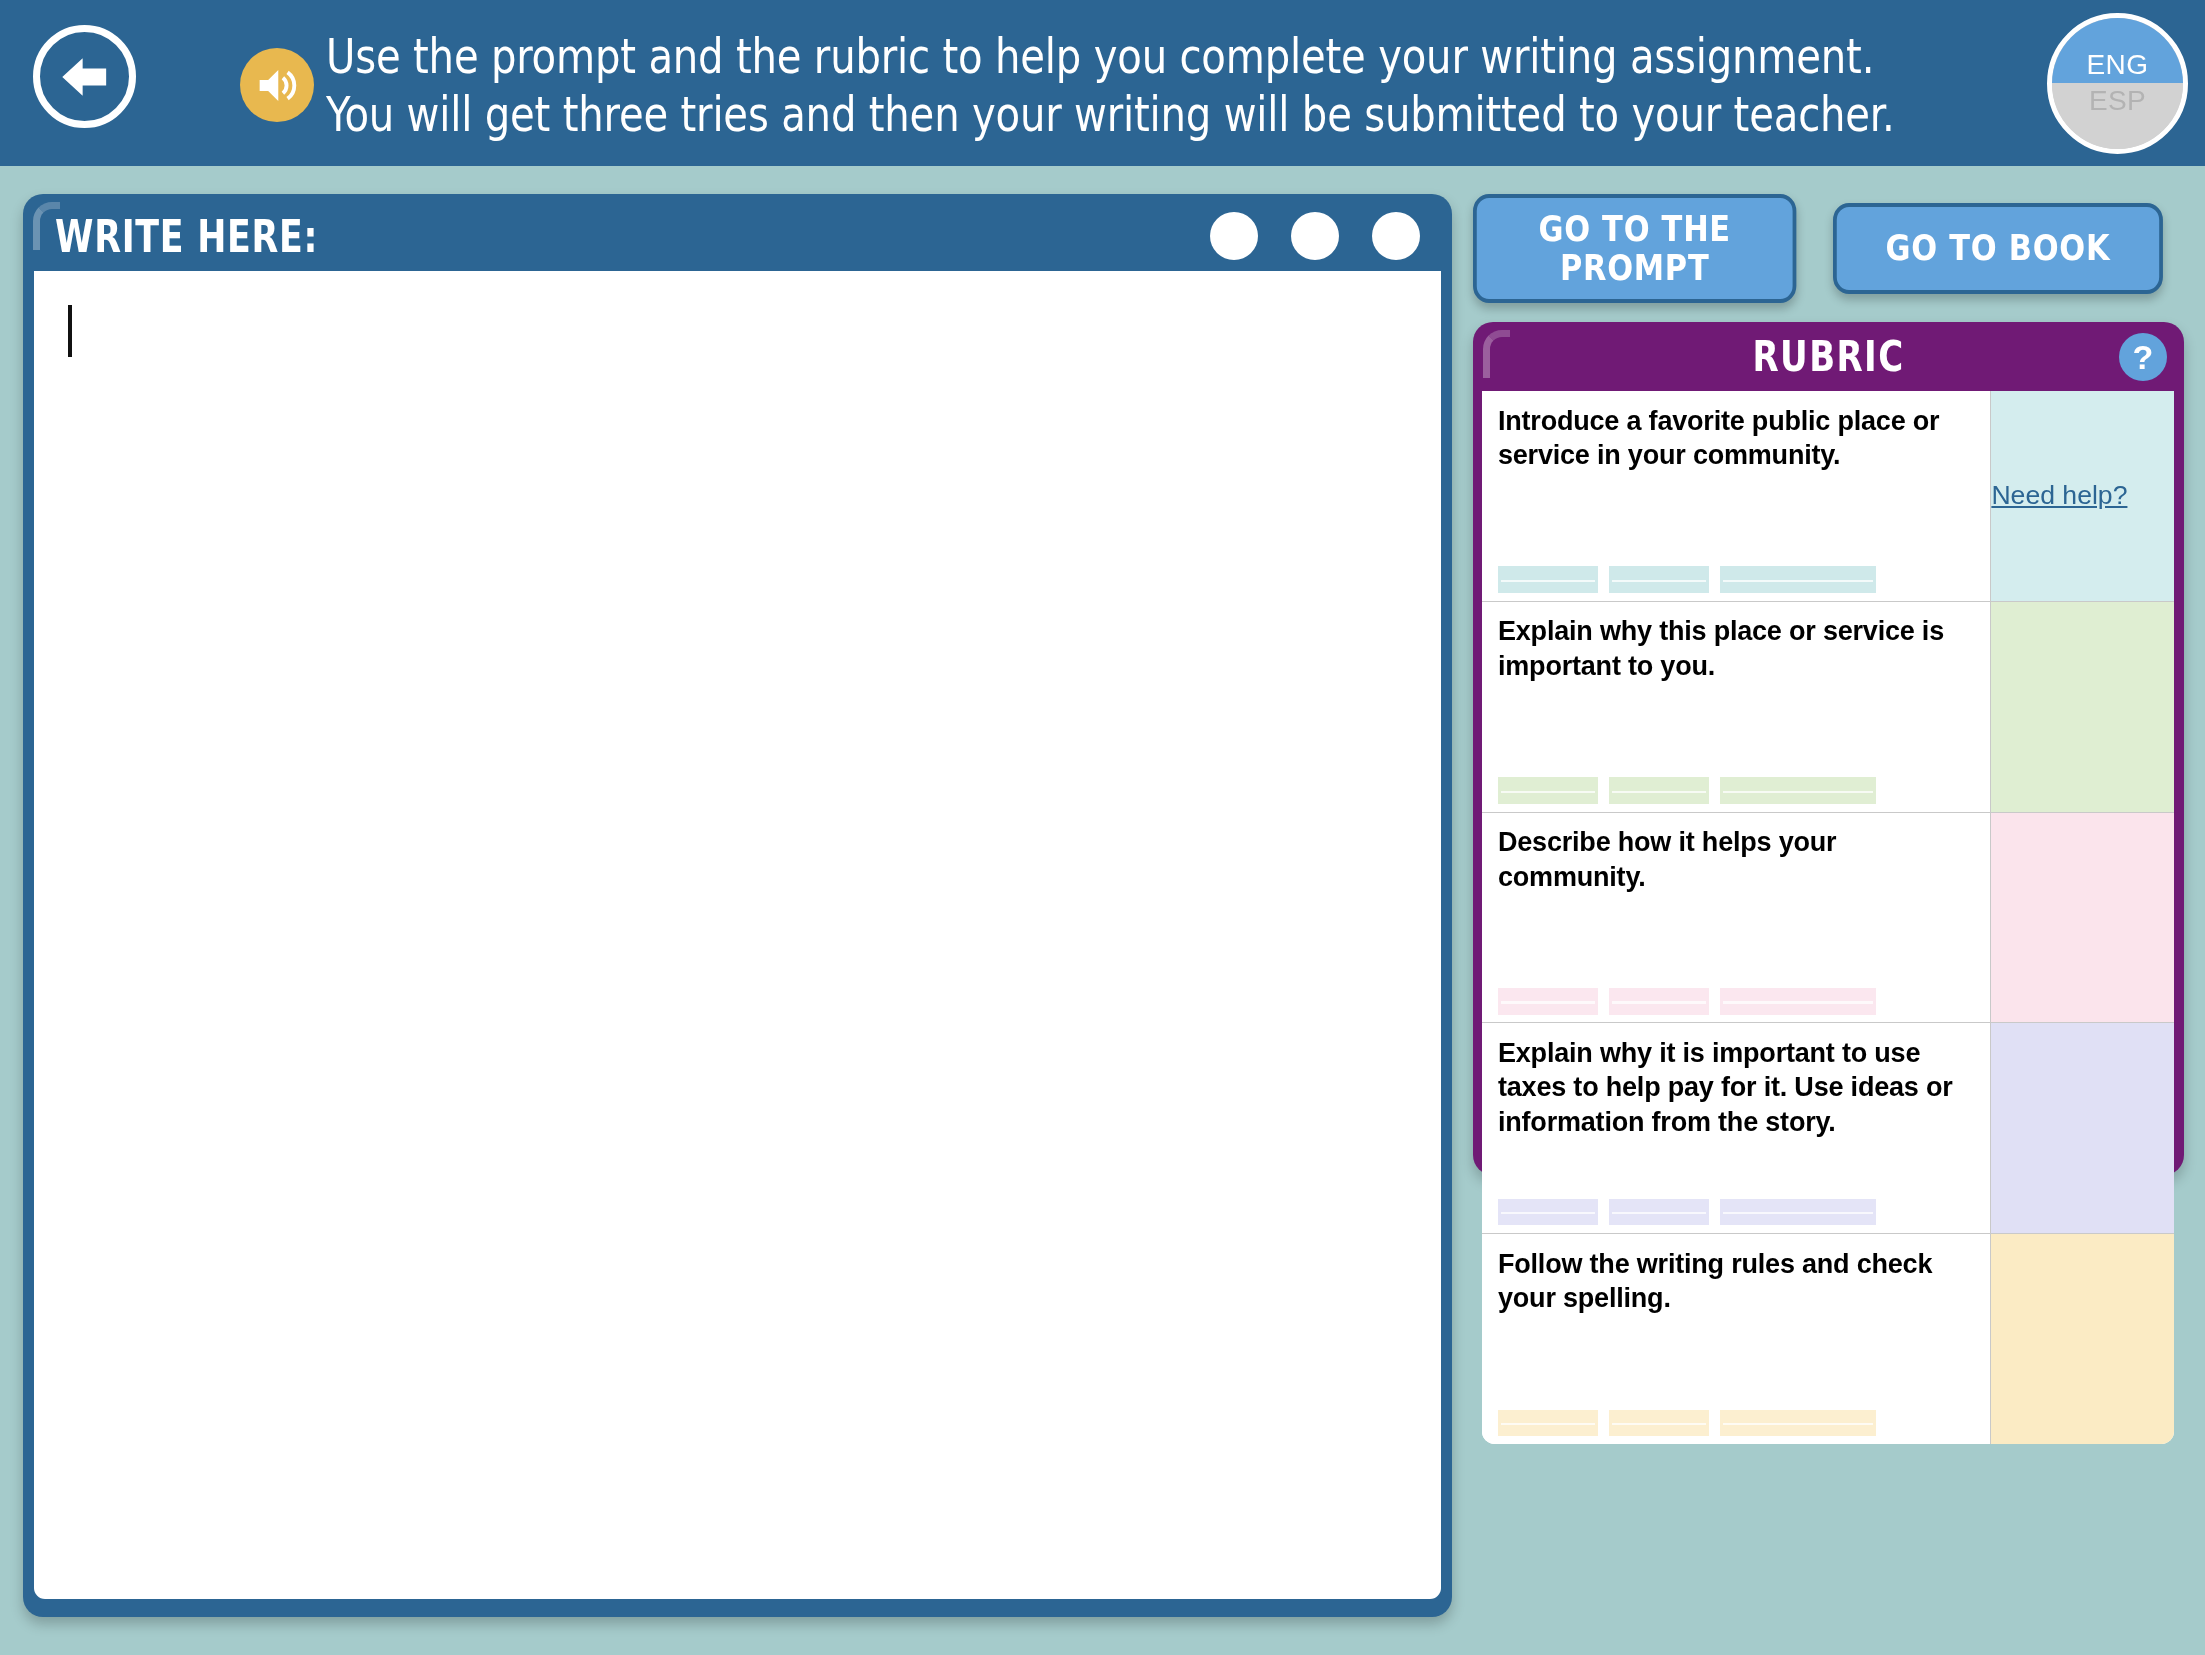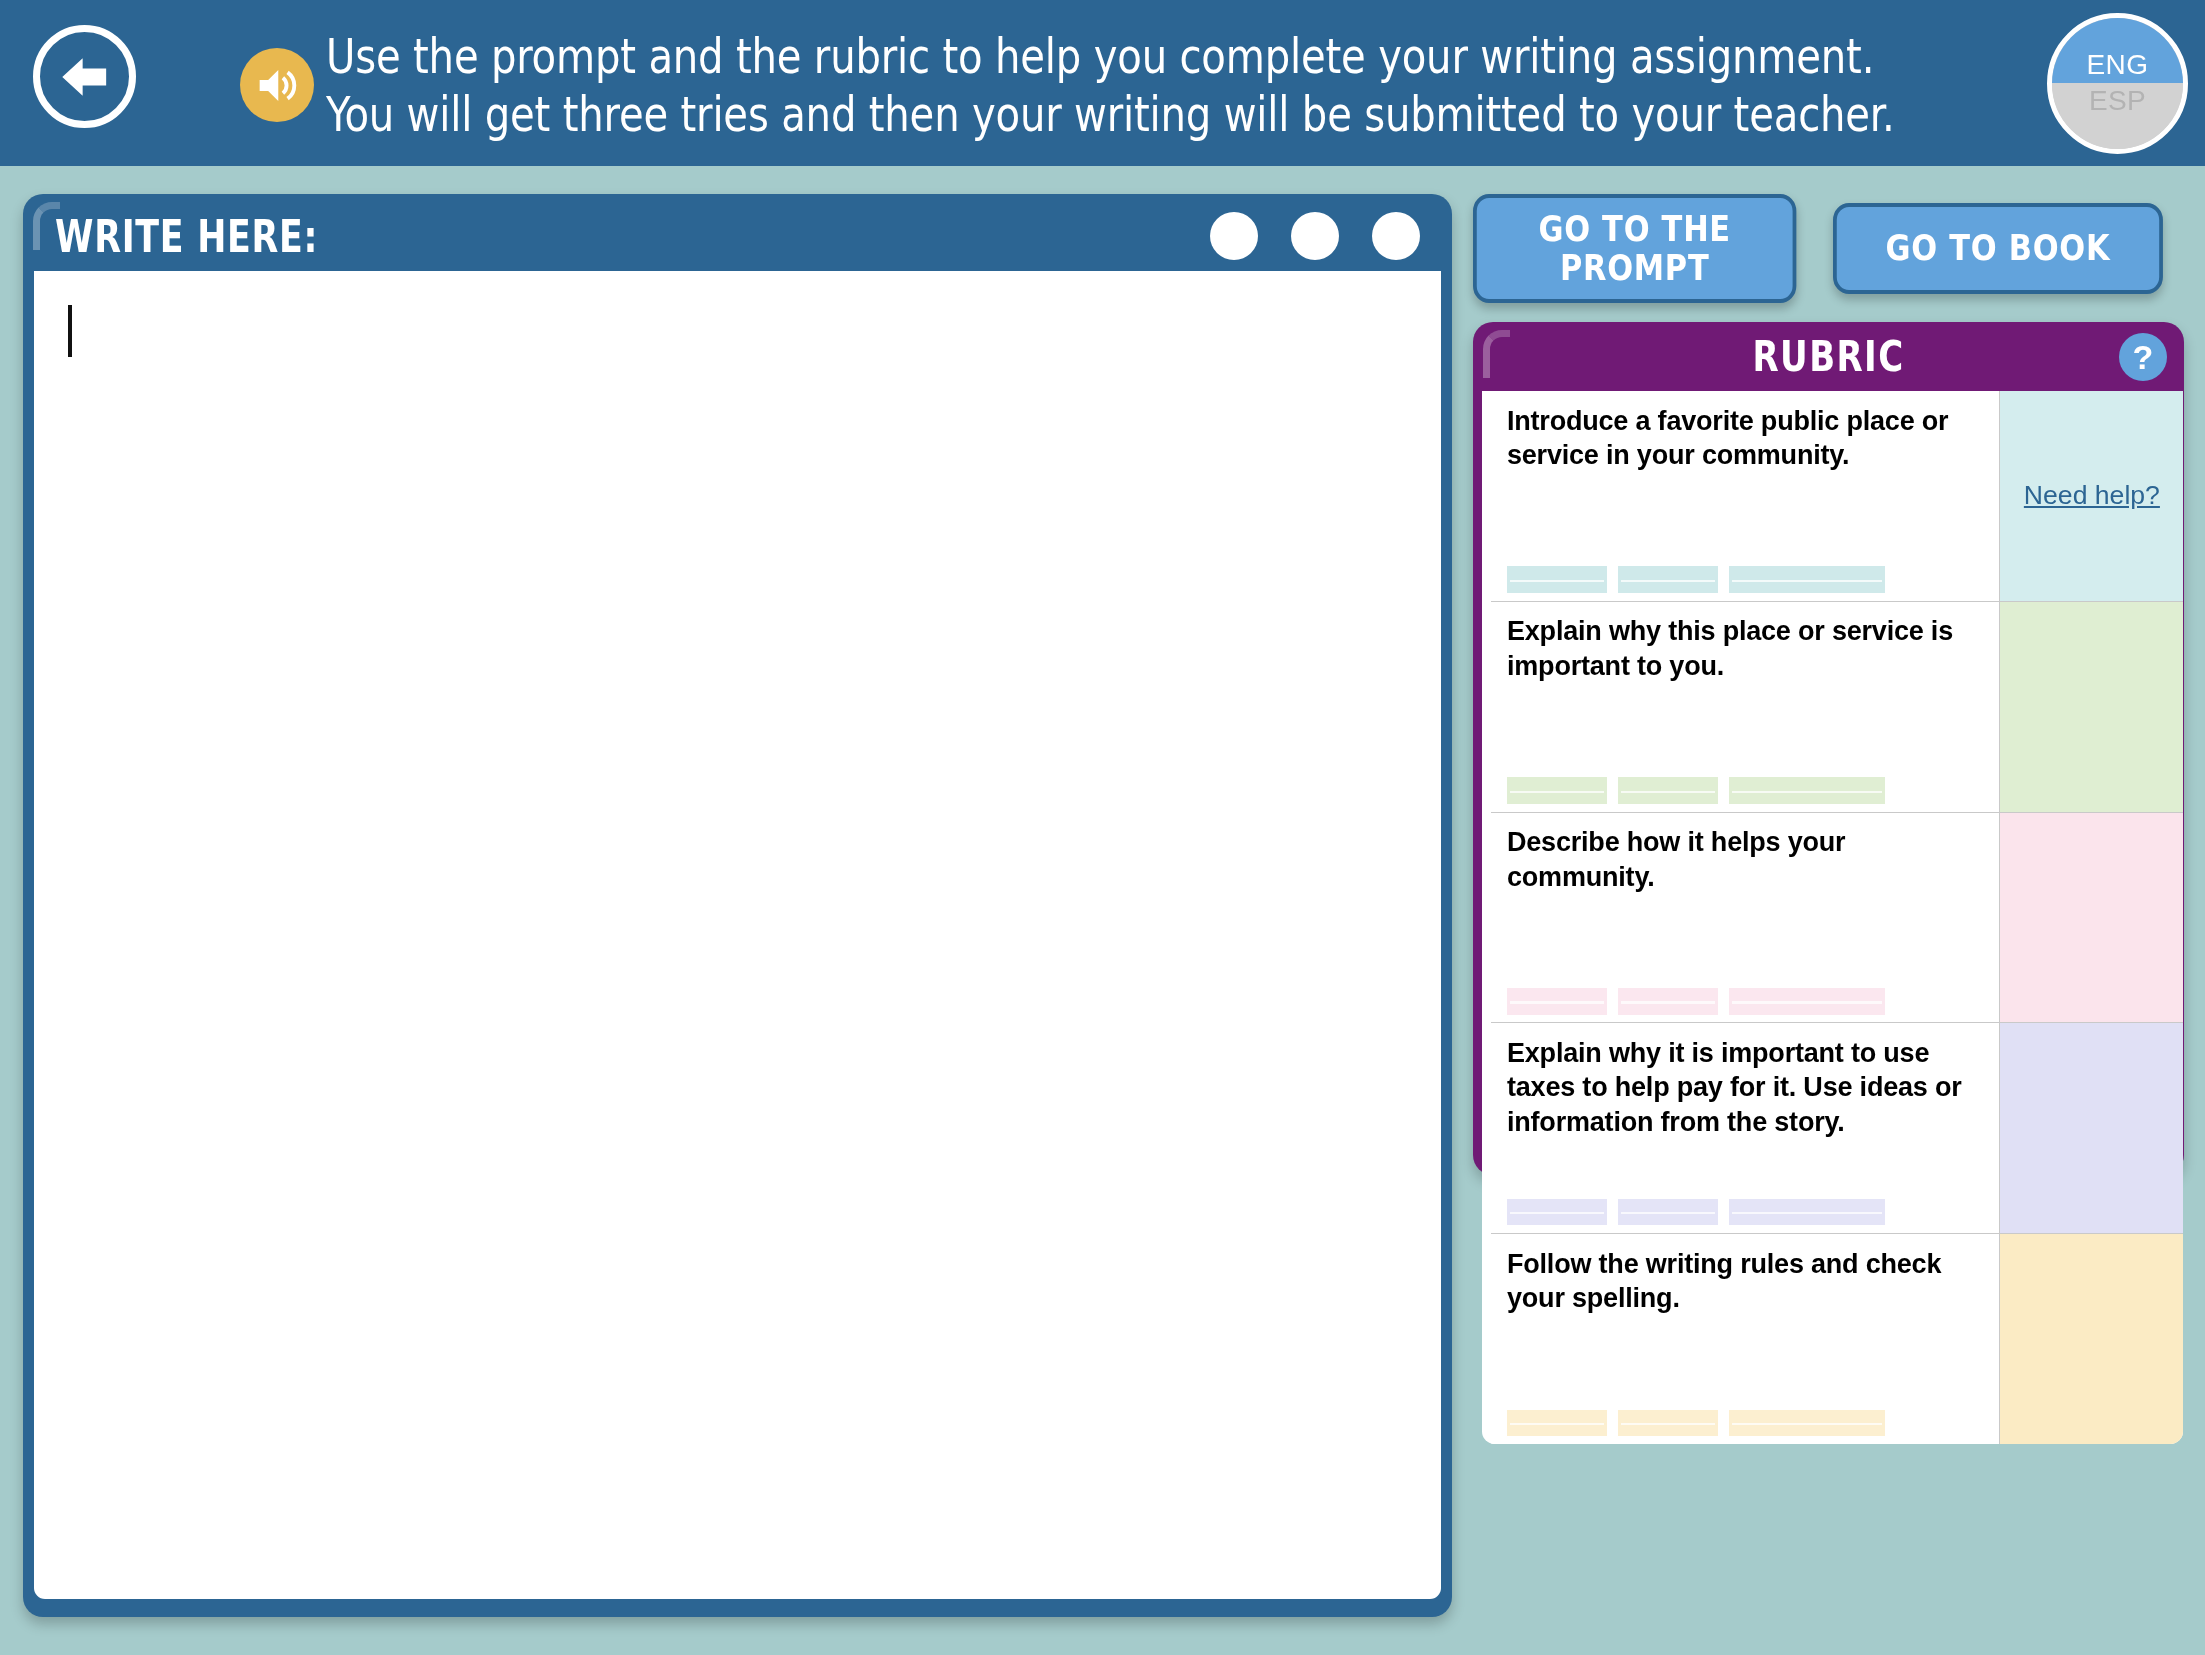--- a/index.html
+++ b/index.html
@@ -275,21 +275,20 @@
     position: absolute;
     left: 9.4px;
     top: 69px;
     width: 692px;
     height: 1053px;
     background: #ffffff;
     border-radius: 0 0 12.5px 12.5px;
     overflow: hidden;
     display: flex;
     flex-direction: column;
-    padding-left: 9px;
   }
   .rubric-row {
     display: flex;
     flex: 1 1 0;
     border-bottom: 1.6px solid #c9c9c9;
     min-height: 0;
   }
   .rubric-row:last-child { border-bottom: none; }
 
   .rubric-cell-text {
@@ -329,21 +328,21 @@
     height: 2.3px;
     background: rgba(255,255,255,0.75);
   }
   .score-bar.wide { width: 156px; }
 
   .rubric-cell-side {
     flex: 1;
     position: relative;
     display: flex;
     align-items: center;
-    justify-content: center;
+    justify-content: flex-start;
   }
   .need-help-link {
     color: #2c6593;
     font-size: 26.6px;
     text-decoration: underline;
     cursor: pointer;
   }
 </style>
 </head>
 <body>

